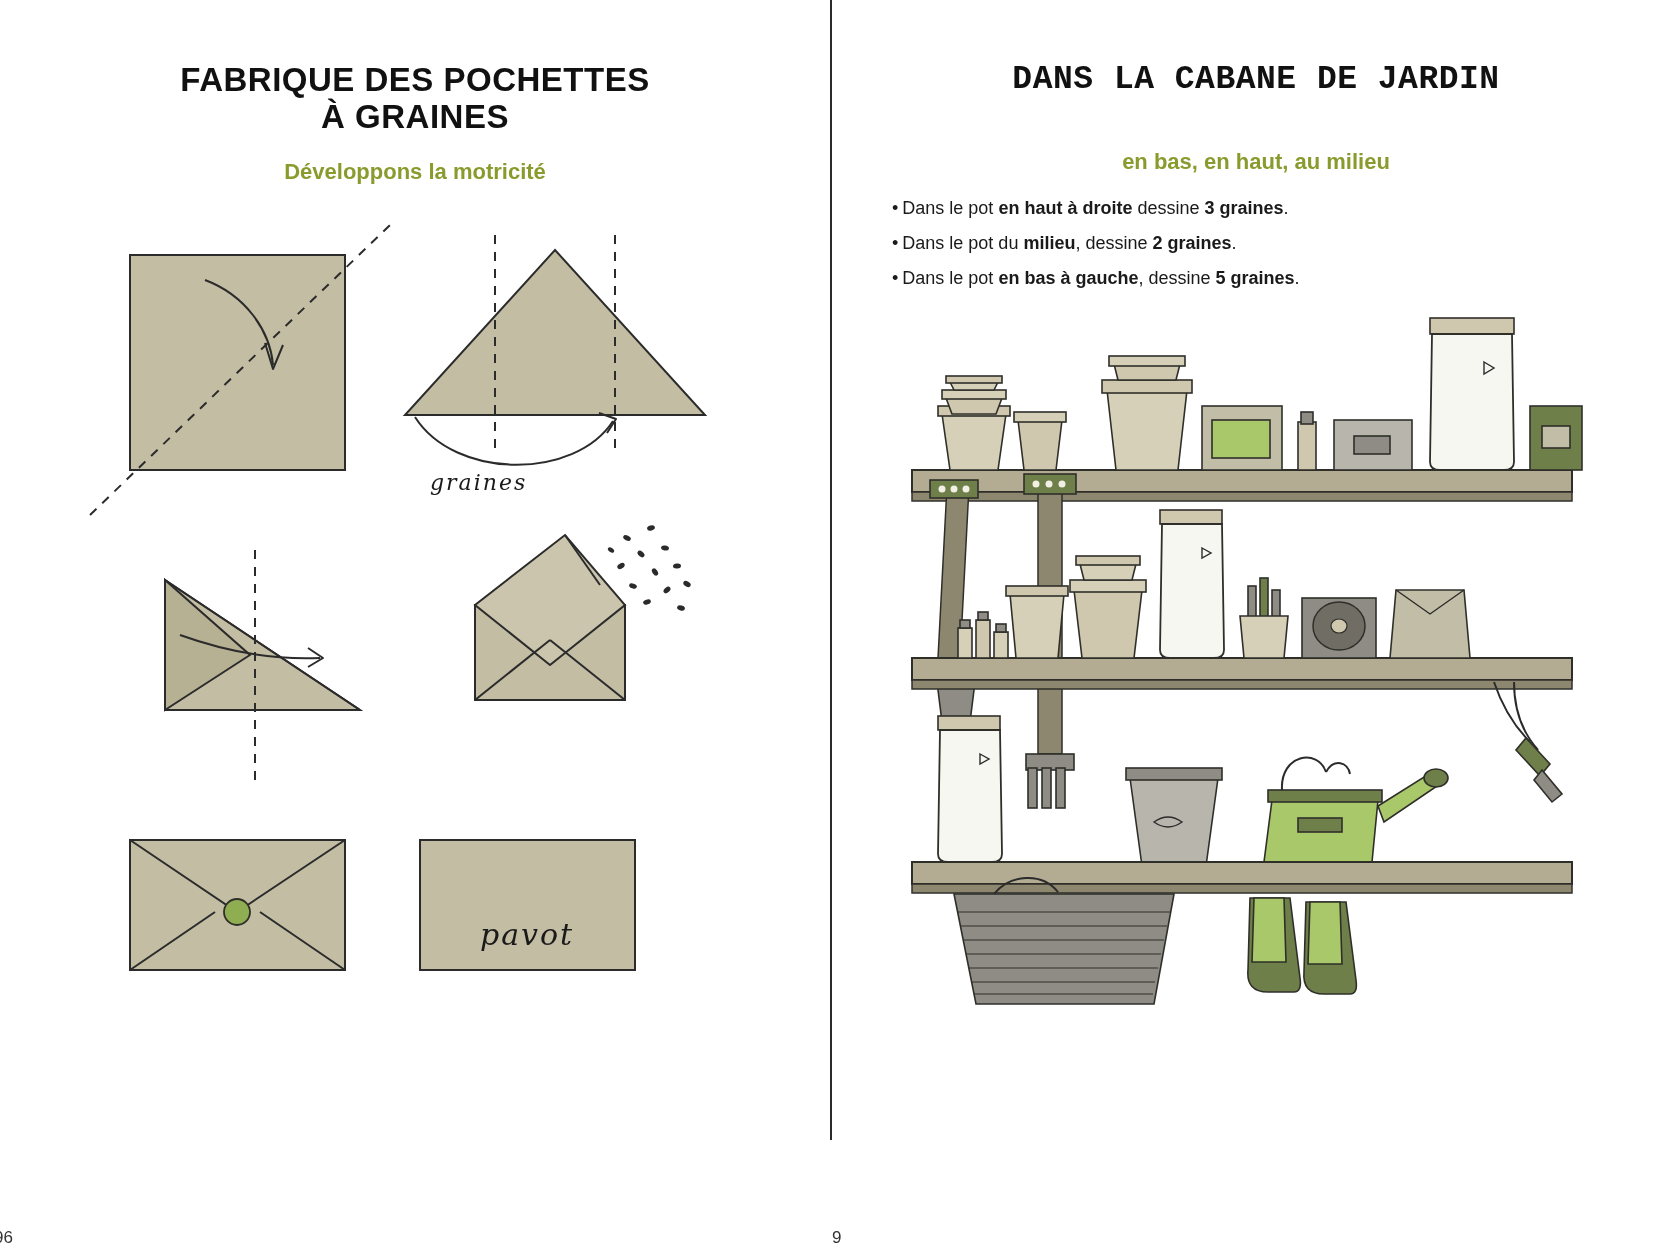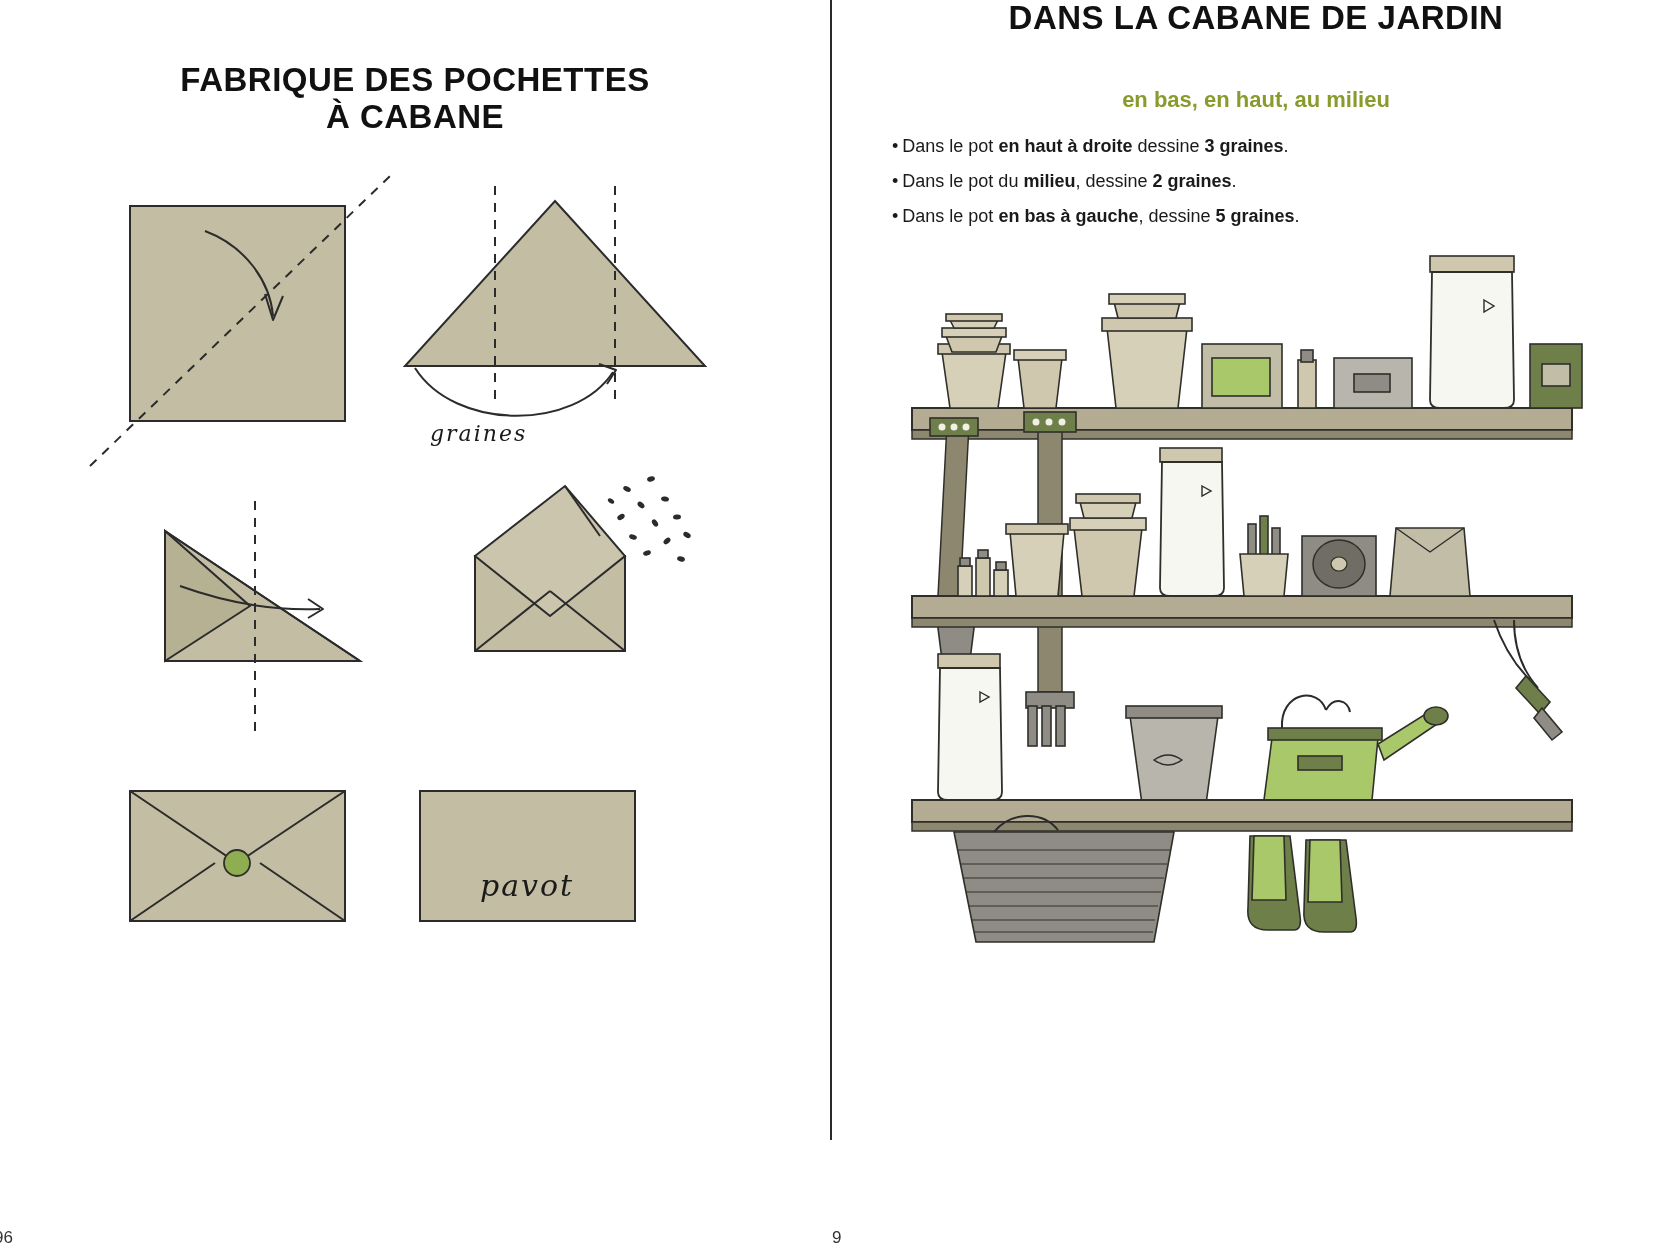--- a/index.html
+++ b/index.html
@@ -47,20 +47,22 @@
     letter-spacing: 0.5px;
     text-align: center;
     margin: 0;
     line-height: 1.12;
     color: #111;
   }
   .title-left {
     padding-top: 62px;
   }
   .title-right {
+    padding-top: 62px;
+    font-family: Liberation Mono, monospace;
   }
   h2.subtitle {
     font-weight: bold;
     font-size: 22px;
     text-align: center;
     color: #8a9b2e;
     margin: 22px 0 0 0;
     line-height: 1.25;
   }
   .intro {
@@ -147,23 +149,24 @@
 </style>
 </head>
 <body>
 
 <div class="spread">
 
   <div class="page page-left">
 
     <h1 class="title title-left">
       <span>FABRIQUE DES POCHETTES</span><br>
-      <span>À CABANE</span>
+      <span>À GRAINES</span>
     </h1>
 
+    <h2 class="subtitle">Développons la motricité</h2>
 
 
     <div class="fold-figures">
 
       <svg class="fig" style="left:30px; top:10px;" width="330" height="290" viewBox="0 0 330 290">
         <rect x="60" y="30" width="215" height="215" class="fillpaper"></rect>
         <path class="dash" d="M 20 290 L 320 0"></path>
         <path class="ink" d="M 135 55 C 175 70, 200 105, 203 140"></path>
         <path class="ink" d="M 195 118 L 203 144 L 213 120" stroke-linejoin="round" fill="none"></path>
       </svg>

